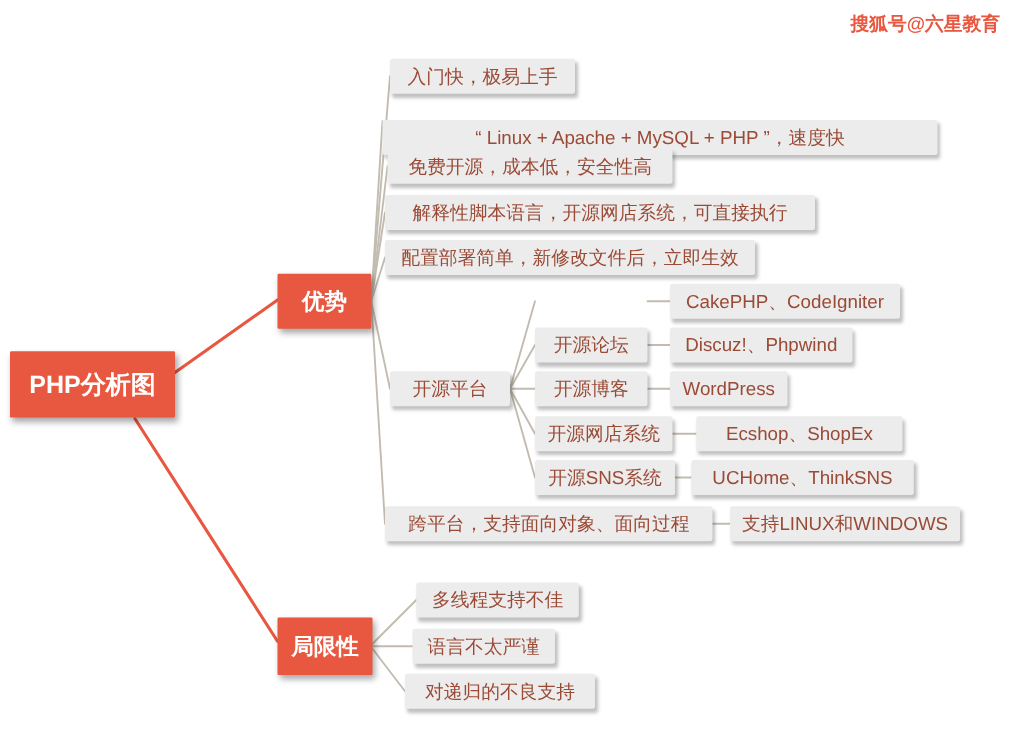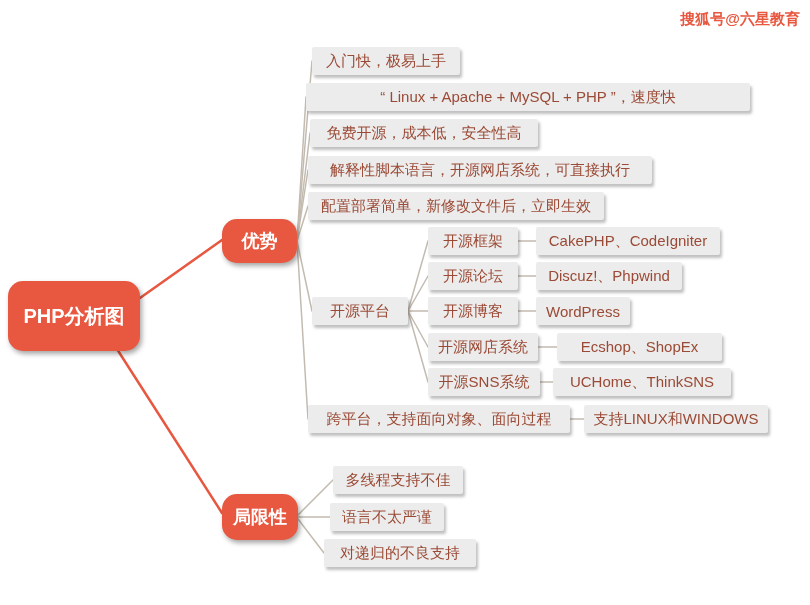--- a/index.html
+++ b/index.html
@@ -27,27 +27,27 @@
     align-items: center;
     justify-content: center;
     white-space: nowrap;
     cursor: default;
   }
 
   .primary {
     background: #e8573f;
     color: #ffffff;
     font-weight: bold;
-    border-radius: 15px;
+    border-radius: 1px;
     box-shadow: 2px 3px 5px rgba(0,0,0,0.35);
   }
 
   .root {
     left: 8px; top: 281px;
-    width: 132px; height: 70px;
+    width: 132px; height: 53px;
     font-size: 20px;
   }
 
   .branch-adv {
     left: 222px; top: 219px;
     width: 75px; height: 44px;
     font-size: 18px;
   }
 
   .branch-lim {
@@ -115,28 +115,27 @@
     </g>
   </svg>
 
   <div class="watermark">搜狐号@六星教育</div>
 
   <div class="node primary root">PHP分析图</div>
   <div class="node primary branch-adv">优势</div>
   <div class="node primary branch-lim">局限性</div>
 
   <div class="node leaf" style="left:312px; top:47px;  width:148px;">入门快，极易上手</div>
-  <div class="node leaf" style="left:306px; top:83px;  width:444px;">“ Linux + Apache + MySQL + PHP ”，速度快</div>
+  <div class="node leaf" style="left:306px; top:96px;  width:444px;">“ Linux + Apache + MySQL + PHP ”，速度快</div>
   <div class="node leaf" style="left:310px; top:119px; width:228px;text-align:right;">免费开源，成本低，安全性高</div>
   <div class="node leaf" style="left:308px; top:156px; width:344px;">解释性脚本语言，开源网店系统，可直接执行</div>
   <div class="node leaf" style="left:308px; top:192px; width:296px;">配置部署简单，新修改文件后，立即生效</div>
 
   <div class="node leaf" style="left:312px; top:297px; width:96px;">开源平台</div>
 
-  <div class="node leaf" style="left:428px; top:227px; width:90px;">开源框架</div>
   <div class="node leaf" style="left:536px; top:227px; width:184px;">CakePHP、CodeIgniter</div>
 
   <div class="node leaf" style="left:428px; top:262px; width:90px;">开源论坛</div>
   <div class="node leaf" style="left:536px; top:262px; width:146px;">Discuz!、Phpwind</div>
 
   <div class="node leaf" style="left:428px; top:297px; width:90px;">开源博客</div>
   <div class="node leaf" style="left:536px; top:297px; width:94px;">WordPress</div>
 
   <div class="node leaf" style="left:428px; top:333px; width:110px;">开源网店系统</div>
   <div class="node leaf" style="left:557px; top:333px; width:165px;">Ecshop、ShopEx</div>

